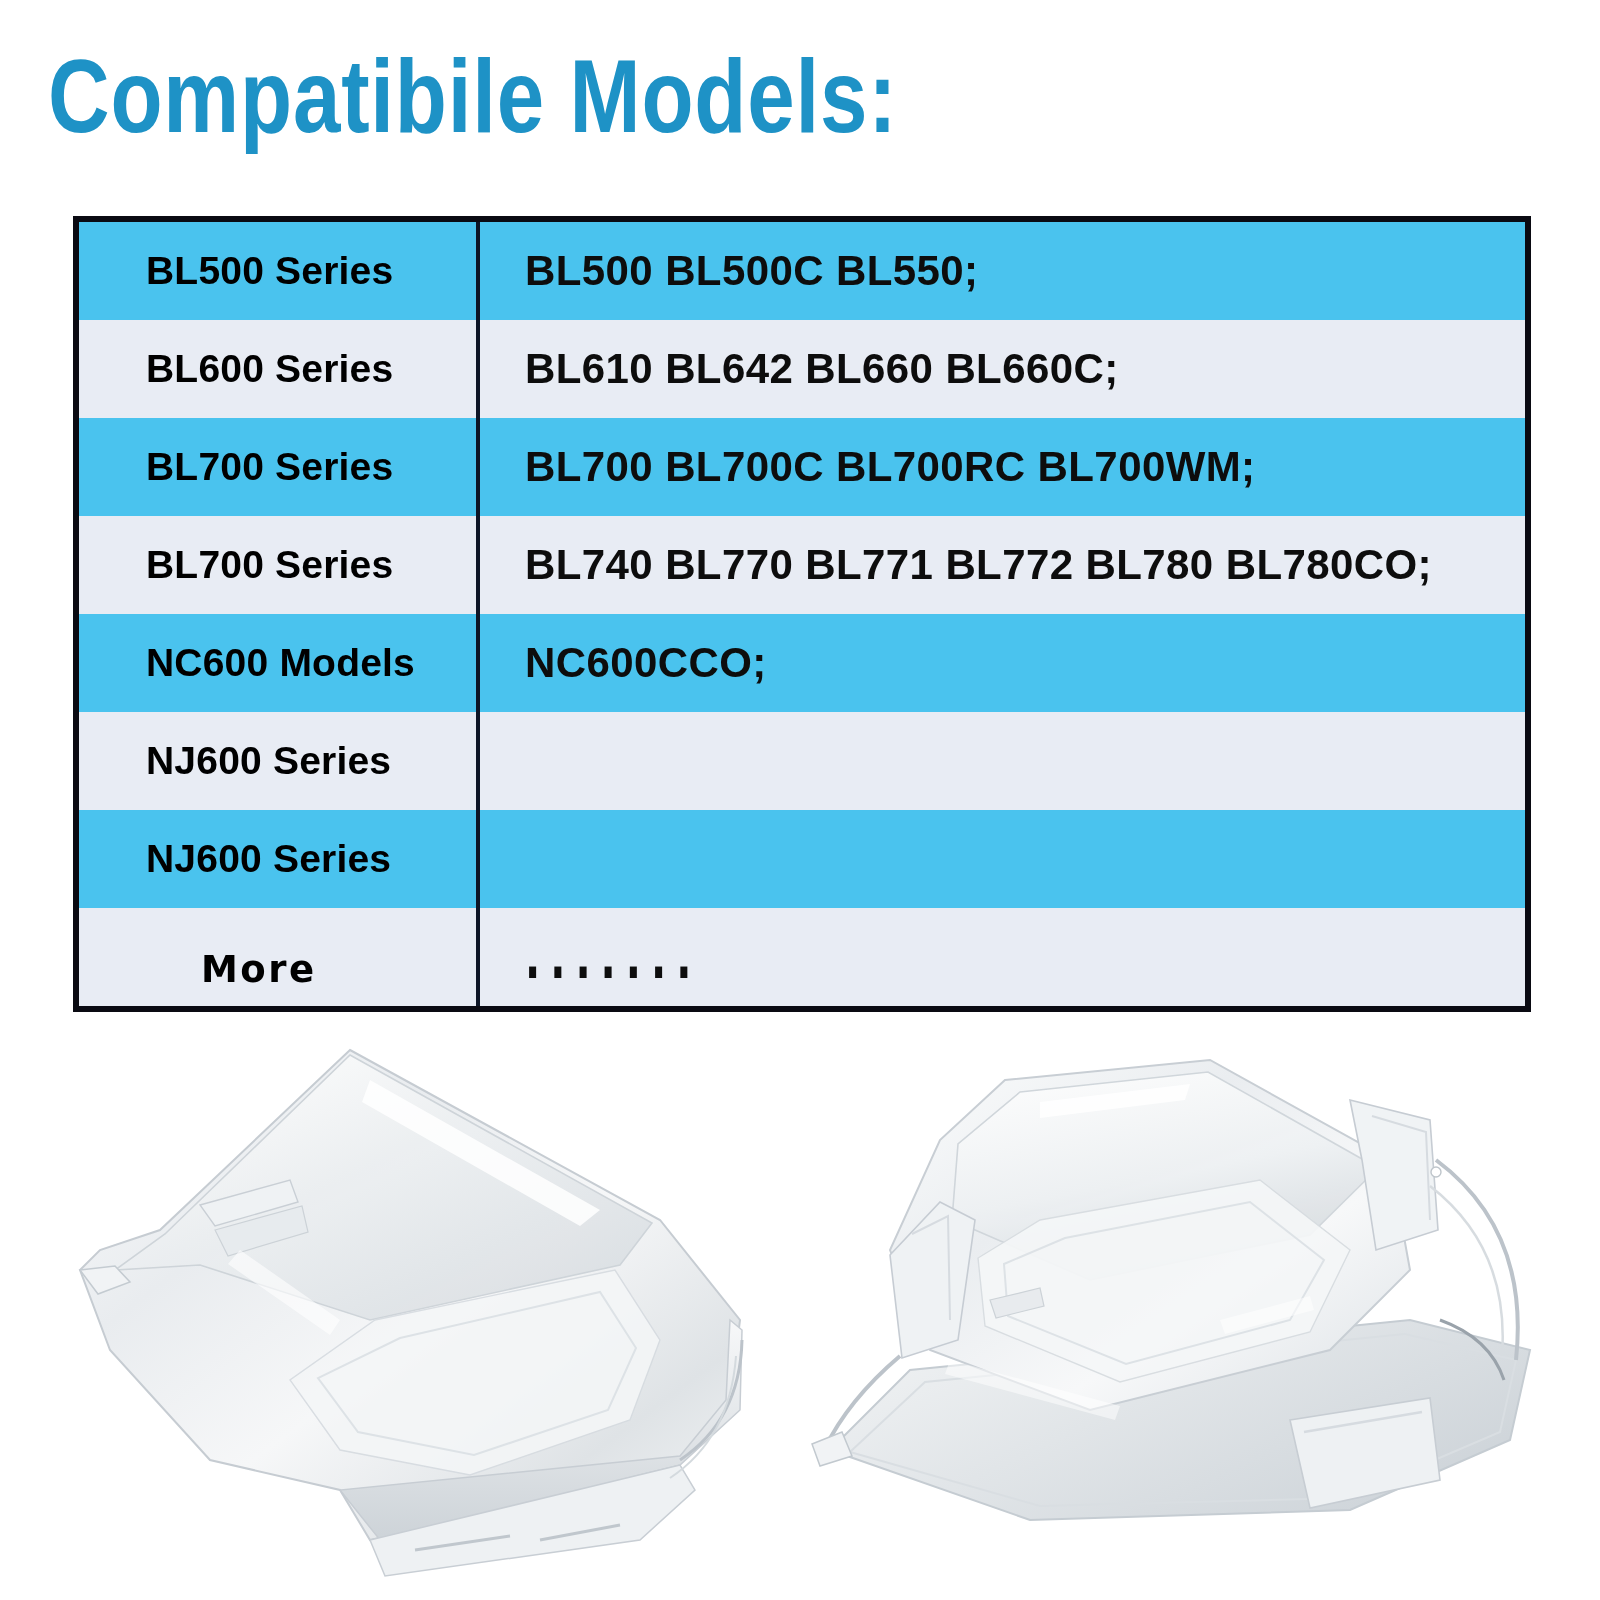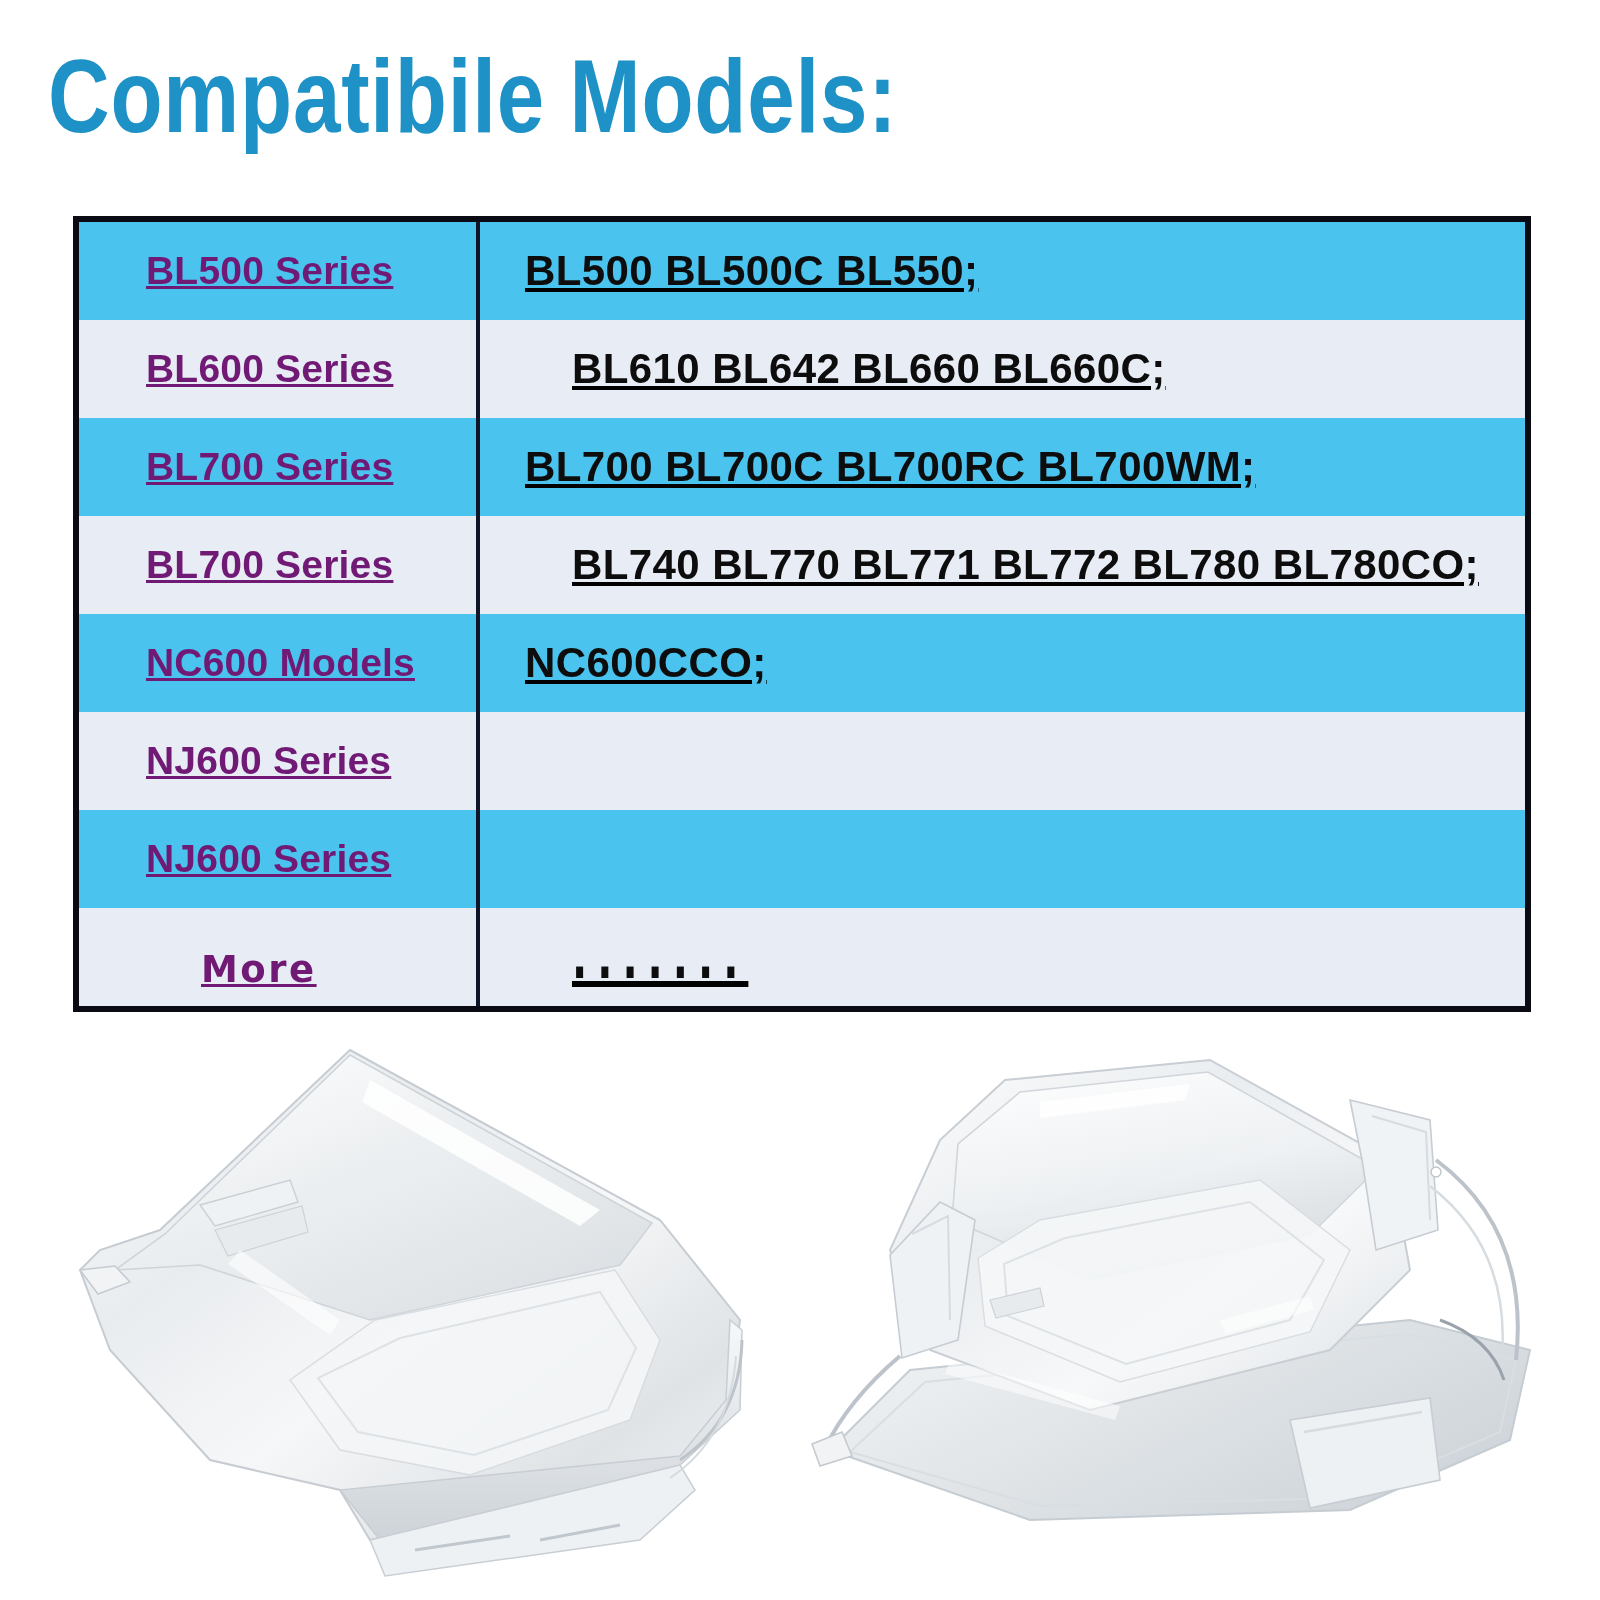--- a/index.html
+++ b/index.html
@@ -45,21 +45,21 @@
     display: flex;
     flex-direction: column;
   }
   .t-row {
     flex: 1 1 0;
     display: flex;
     min-height: 0;
     position: relative;
   }
   .t-row.blue  { background: #4ac3ee; }
-  .t-row.light { background: #e8ecf4; gap: 47px; }
+  .t-row.light { background: #e8ecf4; }
 
   .t-cell-series {
     width: 401px;
     flex: 0 0 401px;
     display: flex;
     align-items: center;
     box-sizing: border-box;
     padding-left: 67px;
     position: relative;
   }
@@ -73,31 +73,29 @@
     width: 4px;
     background: #0d1526;
   }
   .t-cell-models {
     flex: 1 1 auto;
     display: flex;
     align-items: center;
     box-sizing: border-box;
     padding-left: 45px;
     min-width: 0;
-    text-decoration: underline;
   }
 
   .series-label {
     font-family: "Liberation Sans Narrow", "Liberation Sans", sans-serif;
     font-weight: bold;
     font-size: 39px;
-    color: #701a75;
+    color: #000000;
     white-space: nowrap;
     letter-spacing: 0.2px;
-    text-decoration: underline;
   }
   .series-label.more {
     font-family: "DejaVu Sans", sans-serif;
     font-weight: bold;
     font-size: 37px;
     letter-spacing: 2.5px;
     padding-left: 55px;
     margin-top: 24px;
   }
   .models-label {

